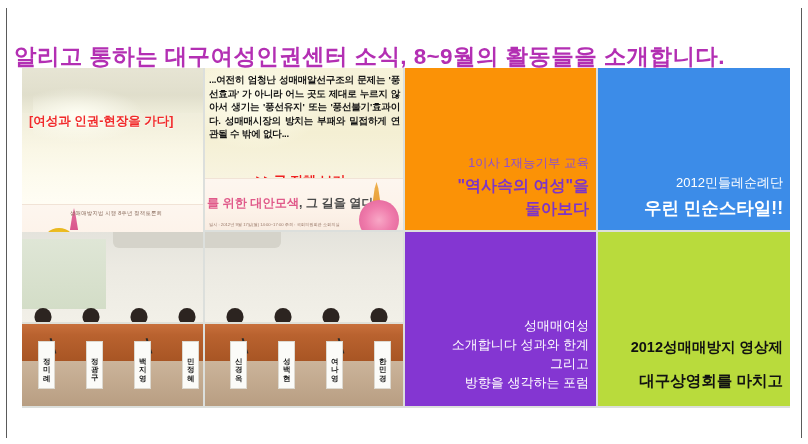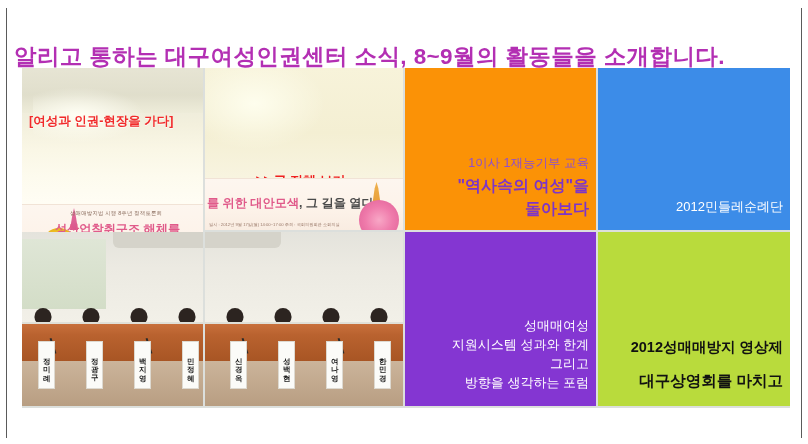--- a/index.html
+++ b/index.html
@@ -276,27 +276,27 @@
       <div class="photo-room">
         <div class="room-ceiling"></div>
         <div class="room-glow"></div>
       </div>
       <div class="red-caption">[여성과 인권-현장을 가다]</div>
       <div class="banner-strip">
         <div class="pink-figure"></div>
         <div class="flower yellow"></div>
         <div class="flower pink"></div>
         <div class="banner-sub">성매매방지법 시행 8주년 정책토론회</div>
-        <div class="banner-main">성산업착취구조 해체를</div>
         <div class="banner-foot">일시 : 2012년 9월 17일(월) 14:00~17:00   주최 : 국회의원회관 소회의실   주관 : 성매매문제해결을위한 전국연대</div>
       </div>
     </div>
 
     <div class="cell" id="cell-article">
       <div class="article-bg"></div>
+      <div class="article-text">...여전히 엄청난 성매매알선구조의 문제는 '풍선효과' 가 아니라 어느 곳도 제대로 누르지 않아서 생기는 '풍선유지' 또는 '풍선불기'효과이다. 성매매시장의 방치는 부패와 밀접하게 연관될 수 밖에 없다...</div>
       <div class="more-link">
         <span class="more-arrows">▶▶</span><span>글 전체 보기</span>
       </div>
       <div class="article-banner-tail">
         <div class="tail-main">
           <span>를 위한 대안모색</span><span class="dark">, 그 길을 열다</span>
         </div>
         <div class="tail-foot">일시 : 2012년 9월 17일(월) 14:00~17:00   주최 : 국회의원회관 소회의실</div>
         <div class="tail-figure"></div>
         <div class="tail-flower"></div>
@@ -307,20 +307,21 @@
       <div class="solid">
         <div class="line or-l1">1이사 1재능기부 교육</div>
         <div class="line or-l2">"역사속의 여성"을</div>
         <div class="line or-l3">돌아보다</div>
       </div>
     </div>
 
     <div class="cell" id="cell-blue">
       <div class="solid">
         <div class="line bl-l1">2012민들레순례단</div>
+        <div class="line bl-l2">우린 민순스타일!!</div>
       </div>
     </div>
 
     <div class="cell" id="cell-photo-forum">
       <div class="photo-forum">
         <div class="forum-wall"></div>
         <div class="forum-wall-panel"></div>
         <div class="forum-greenwall"></div>
 
         <div class="seat" style="left:8px;"></div>
@@ -401,21 +402,21 @@
           <span>한민경</span>
         </div>
 
         <div class="forum-divider"></div>
       </div>
     </div>
 
     <div class="cell" id="cell-purple">
       <div class="solid">
         <div class="line pu-line">성매매여성</div>
-        <div class="line pu-line">지원시스템 성과와 한계</div>
+        <div class="line pu-line">소개합니다 성과와 한계</div>
         <div class="line pu-line">그리고</div>
         <div class="line pu-line">방향을 생각하는 포럼</div>
       </div>
     </div>
 
     <div class="cell" id="cell-green">
       <div class="solid">
         <div class="line gr-l1">2012성매매방지 영상제</div>
         <div class="line gr-l2">대구상영회를 마치고</div>
       </div>

